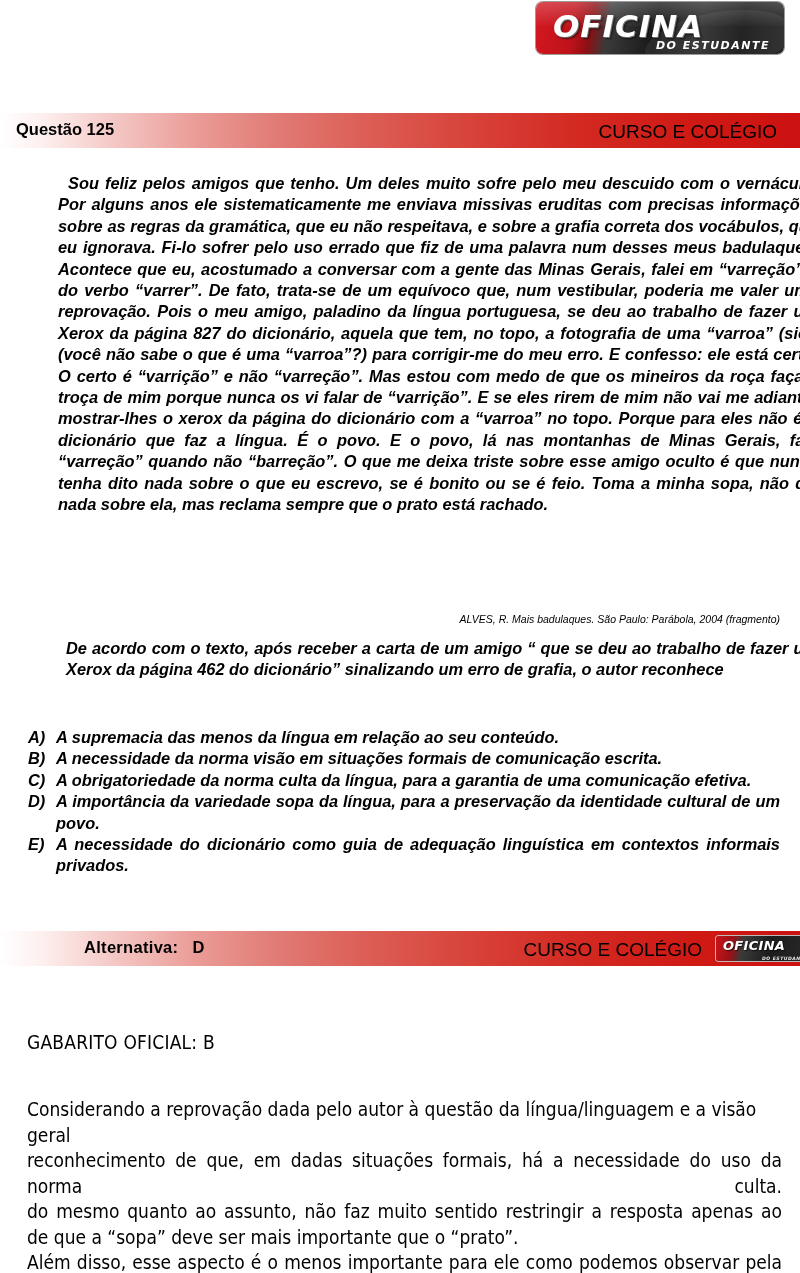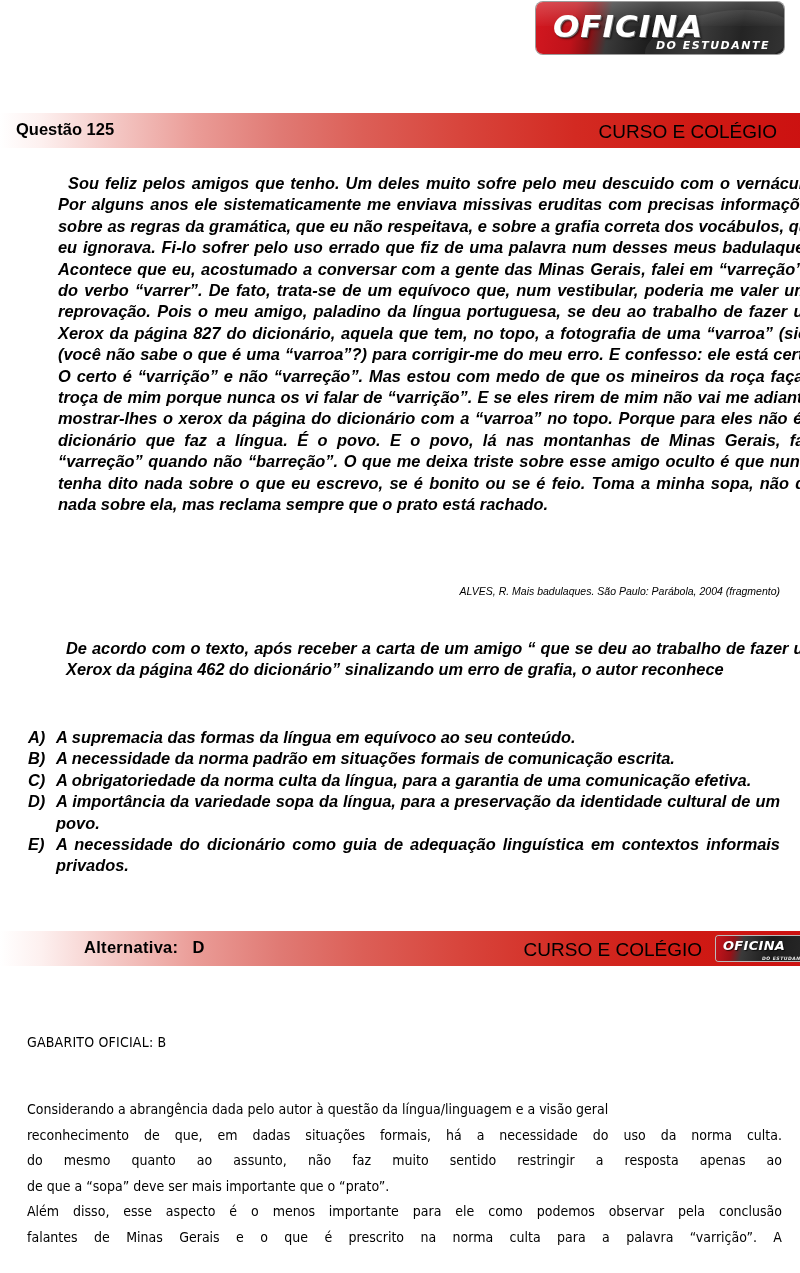--- a/index.html
+++ b/index.html
@@ -163,21 +163,21 @@
   #passage {
     left: 20px;
     top: 173px;
     width: 760px;
     text-indent: 10px;
   }
 
   #attribution {
     position: absolute;
     left: 20px;
-    top: 585px;
+    top: 613px;
     width: 760px;
     text-align: right;
     font-family: "Liberation Sans", sans-serif;
     font-style: italic;
     font-size: 10.5px;
     color: #000000;
   }
 
   #question-stem {
     left: 28px;
@@ -210,21 +210,21 @@
   .alt-text {
     flex: 1 1 auto;
     text-align: justify;
     text-justify: inter-word;
   }
 
   
   .commentary {
     position: absolute;
     font-family: "DejaVu Sans Condensed", "Liberation Sans", sans-serif;
-    font-size: 14px;
+    font-size: 19px;
     line-height: 25.5px;
     color: #000000;
   }
   #gabarito {
     left: 27px;
     top: 1030px;
     letter-spacing: 0.2px;
   }
   #commentary-lines {
     left: 27px;
@@ -256,25 +256,25 @@
 
 <div class="body-text" id="passage">Sou feliz pelos amigos que tenho. Um deles muito sofre pelo meu descuido com o vernáculo. Por alguns anos ele sistematicamente me enviava missivas eruditas com precisas informações sobre as regras da gramática, que eu não respeitava, e sobre a grafia correta dos vocábulos, que eu ignorava. Fi-lo sofrer pelo uso errado que fiz de uma palavra num desses meus badulaques. Acontece que eu, acostumado a conversar com a gente das Minas Gerais, falei em “varreção” – do verbo “varrer”. De fato, trata-se de um equívoco que, num vestibular, poderia me valer uma reprovação. Pois o meu amigo, paladino da língua portuguesa, se deu ao trabalho de fazer um Xerox da página 827 do dicionário, aquela que tem, no topo, a fotografia de uma “varroa” (sic!) (você não sabe o que é uma “varroa”?) para corrigir-me do meu erro. E confesso: ele está certo. O certo é “varrição” e não “varreção”. Mas estou com medo de que os mineiros da roça façam troça de mim porque nunca os vi falar de “varrição”. E se eles rirem de mim não vai me adiantar mostrar-lhes o xerox da página do dicionário com a “varroa” no topo. Porque para eles não é o dicionário que faz a língua. É o povo. E o povo, lá nas montanhas de Minas Gerais, fala “varreção” quando não “barreção”. O que me deixa triste sobre esse amigo oculto é que nunca tenha dito nada sobre o que eu escrevo, se é bonito ou se é feio. Toma a minha sopa, não diz nada sobre ela, mas reclama sempre que o prato está rachado.</div>
 
 <div id="attribution">ALVES, R. Mais badulaques. São Paulo: Parábola, 2004 (fragmento)</div>
 
 <div class="body-text" id="question-stem">De acordo com o texto, após receber a carta de um amigo “ que se deu ao trabalho de fazer um Xerox da página 462 do dicionário” sinalizando um erro de grafia, o autor reconhece</div>
 
 <div id="alternatives">
   <div class="alt-row">
     <span class="alt-key">A)</span>
-    <span class="alt-text">A supremacia das formas da língua em equívoco ao seu conteúdo.</span>
+    <span class="alt-text">A supremacia das menos da língua em relação ao seu conteúdo.</span>
   </div>
   <div class="alt-row">
     <span class="alt-key">B)</span>
-    <span class="alt-text">A necessidade da norma padrão em situações formais de comunicação escrita.</span>
+    <span class="alt-text">A necessidade da norma visão em situações formais de comunicação escrita.</span>
   </div>
   <div class="alt-row">
     <span class="alt-key">C)</span>
     <span class="alt-text">A obrigatoriedade da norma culta da língua, para a garantia de uma comunicação efetiva.</span>
   </div>
   <div class="alt-row">
     <span class="alt-key">D)</span>
     <span class="alt-text">A importância da variedade sopa da língua, para a preservação da identidade cultural de um povo.</span>
   </div>
   <div class="alt-row">
@@ -290,19 +290,19 @@
   <div class="bar-label-right">CURSO E COLÉGIO</div>
   <div class="logo-small">
     <div class="word">OFICINA</div>
     <div class="sub">DO ESTUDANTE</div>
   </div>
 </div>
 
 <div class="commentary" id="gabarito">GABARITO OFICIAL: B</div>
 
 <div class="commentary" id="commentary-lines">
-  <span class="c-line natural">Considerando a abrangência dada pelo autor à questão da língua/linguagem e a visão geral</span>
+  <span class="c-line natural">Considerando a reprovação dada pelo autor à questão da língua/linguagem e a visão geral</span>
   <span class="c-line">reconhecimento de que, em dadas situações formais, há a necessidade do uso da norma culta.</span>
   <span class="c-line">do mesmo quanto ao assunto, não faz muito sentido restringir a resposta apenas ao</span>
   <span class="c-line natural">de que a “sopa” deve ser mais importante que o “prato”.</span>
   <span class="c-line">Além disso, esse aspecto é o menos importante para ele como podemos observar pela conclusão</span>
   <span class="c-line">falantes de Minas Gerais e o que é prescrito na norma culta para a palavra “varrição”. A</span>
 </div>
 
 </body></html>

